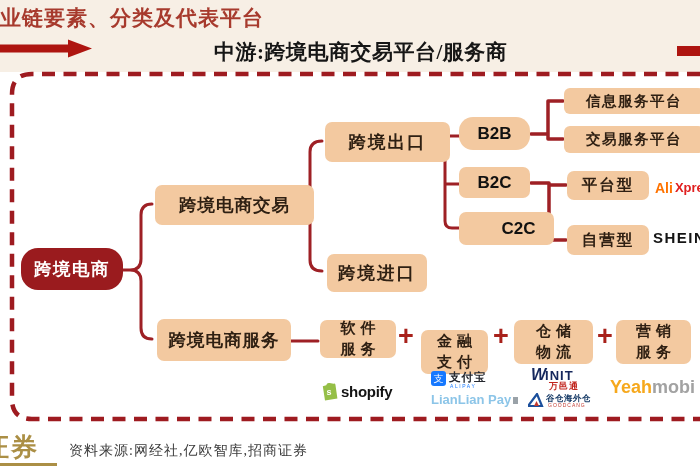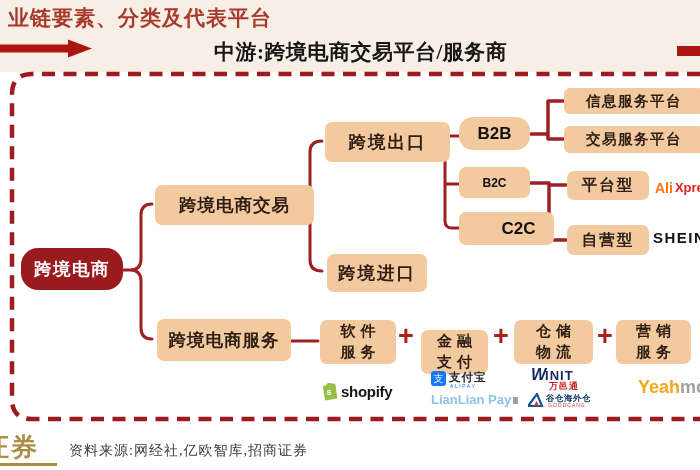--- a/index.html
+++ b/index.html
@@ -3,45 +3,45 @@
 <meta charset="utf-8">
 <style>
   html,body{margin:0;padding:0;}
   body{
     width:700px;height:470px;position:relative;overflow:hidden;
     background:#ffffff;font-family:"Liberation Serif",serif;
   }
   .abs{position:absolute;}
   
   .top-band{left:0;top:0;width:700px;height:72px;background:#f7efe5;}
-  .section-title{left:8px;top:4px;font-size:21px;font-weight:bold;color:#a73a2d;letter-spacing:1px;white-space:nowrap;}
+  .section-title{left:0;top:4px;font-size:21px;font-weight:bold;color:#a73a2d;letter-spacing:1px;white-space:nowrap;}
   .stage-title{left:214px;top:38px;font-size:21px;font-weight:bold;color:#161616;letter-spacing:0.5px;white-space:nowrap;}
   
   .overlay{left:0;top:0;width:700px;height:470px;pointer-events:none;}
   
   .nodebox{
     position:absolute;display:flex;align-items:center;justify-content:center;
     background:#f3c9a0;border-radius:7px;color:#2f2013;font-weight:bold;
     font-family:"Liberation Serif",serif;text-align:center;
   }
   .root{left:21px;top:248px;width:102px;height:42px;background:#9a1b1e;color:#ffffff;border-radius:17px;font-size:17.5px;letter-spacing:1.5px;}
   .n-trade{left:155px;top:185px;width:159px;height:40px;font-size:17.5px;letter-spacing:1px;}
   .n-service{left:157px;top:319px;width:134px;height:42px;font-size:17.5px;letter-spacing:1px;}
   .n-export{left:325px;top:122px;width:125px;height:40px;font-size:17.5px;letter-spacing:2px;}
   .n-import{left:327px;top:254px;width:100px;height:38px;font-size:17.5px;letter-spacing:2px;}
   .n-b2b{left:459px;top:117px;width:71px;height:33px;font-family:"Liberation Sans",sans-serif;font-size:17px;font-weight:800;color:#111;border-radius:14px;}
-  .n-b2c{left:459px;top:167px;width:71px;height:31px;font-family:"Liberation Sans",sans-serif;font-size:12px;font-weight:800;color:#111;}
+  .n-b2c{left:459px;top:167px;width:71px;height:31px;font-family:"Liberation Sans",sans-serif;font-size:17px;font-weight:800;color:#111;}
   .n-c2c{left:459px;top:212px;width:71px;height:33px;font-family:"Liberation Sans",sans-serif;font-size:17px;font-weight:800;color:#111;padding-left:24px;}
   .n-info{left:564px;top:88px;width:140px;height:26px;font-size:14.5px;letter-spacing:1.5px;border-radius:6px;}
   .n-tradeplat{left:564px;top:126px;width:140px;height:27px;font-size:14.5px;letter-spacing:1.5px;border-radius:6px;}
   .n-platform{left:567px;top:171px;width:82px;height:29px;font-size:15.5px;letter-spacing:2px;}
   .n-self{left:567px;top:225px;width:82px;height:30px;font-size:15.5px;letter-spacing:2px;}
   .svcbox{flex-direction:column;font-size:15px;letter-spacing:5px;line-height:21px;}
   .svcbox span{display:block;text-indent:5px;}
-  .s1{left:320px;top:320px;width:76px;height:44px;}
+  .s1{left:320px;top:320px;width:76px;height:38px;}
   .s2{left:421px;top:330px;width:67px;height:44px;}
   .s3{left:514px;top:320px;width:79px;height:44px;}
   .s4{left:616px;top:320px;width:75px;height:44px;}
   .plus{position:absolute;top:321px;width:24px;text-align:center;font-family:"Liberation Sans",sans-serif;
         font-size:27px;font-weight:bold;color:#a8211b;}
   .plus1{left:394px;} .plus2{left:489px;} .plus3{left:593px;}
   
   .logo-row{position:absolute;display:flex;align-items:center;}
   .shopify{left:322px;top:382px;}
   .shopify-text{font-family:"Liberation Sans",sans-serif;font-size:15px;font-weight:800;color:#141414;margin-left:3px;letter-spacing:-0.3px;}
@@ -51,21 +51,21 @@
   .alipay-sub{left:450px;top:383px;font-size:5px;color:#1678ff;letter-spacing:1.6px;font-family:"Liberation Sans",sans-serif;}
   .lianlian{left:431px;top:392px;font-family:"Liberation Sans",sans-serif;font-size:13px;font-weight:600;color:#8cc5e8;}
   .ll-mark{display:inline-block;width:5px;height:7px;background:#9aa2a8;margin-left:2px;}
   .winit{left:531px;top:366px;font-family:"Liberation Sans",sans-serif;color:#15275c;}
   .winit-w{font-size:16px;font-weight:900;font-style:italic;letter-spacing:-1px;}
   .winit-rest{font-size:13px;font-weight:900;letter-spacing:1px;}
   .winit-sub{left:549px;top:380px;font-size:9px;font-weight:bold;color:#c2261f;letter-spacing:1px;font-family:"Liberation Sans",sans-serif;}
   .goodcang-name{left:546px;top:393px;font-size:8.5px;font-weight:bold;color:#163a66;letter-spacing:0.5px;font-family:"Liberation Sans",sans-serif;}
   .goodcang-sub{left:548px;top:402px;font-size:5px;color:#c23a30;letter-spacing:1px;font-family:"Liberation Sans",sans-serif;}
   .yeahmobi{left:610px;top:377px;font-family:"Liberation Sans",sans-serif;font-size:18px;}
-  .yeah1{font-weight:900;color:#f6a81c;margin-left:28px;}
+  .yeah1{font-weight:900;color:#f6a81c;}
   .yeah2{font-weight:600;color:#a2a2a2;}
   .aliexpress{left:655px;top:178px;width:45px;height:19px;overflow:hidden;display:flex;align-items:center;
               font-family:"Liberation Sans",sans-serif;white-space:nowrap;}
   .alix-1{font-size:14px;font-weight:900;color:#ff7300;}
   .alix-2{font-size:13px;font-weight:800;color:#e02020;}
   .shein{left:653px;top:229px;width:47px;overflow:hidden;font-family:"Liberation Sans",sans-serif;
          font-size:15px;font-weight:900;color:#141414;letter-spacing:1.5px;white-space:nowrap;}
   
   .pub-logo{left:-17px;top:430px;font-size:26px;font-weight:bold;color:#ab8f45;letter-spacing:2px;white-space:nowrap;}
   .pub-underline{left:0;top:463px;width:57px;height:3px;background:#ab8f45;}

